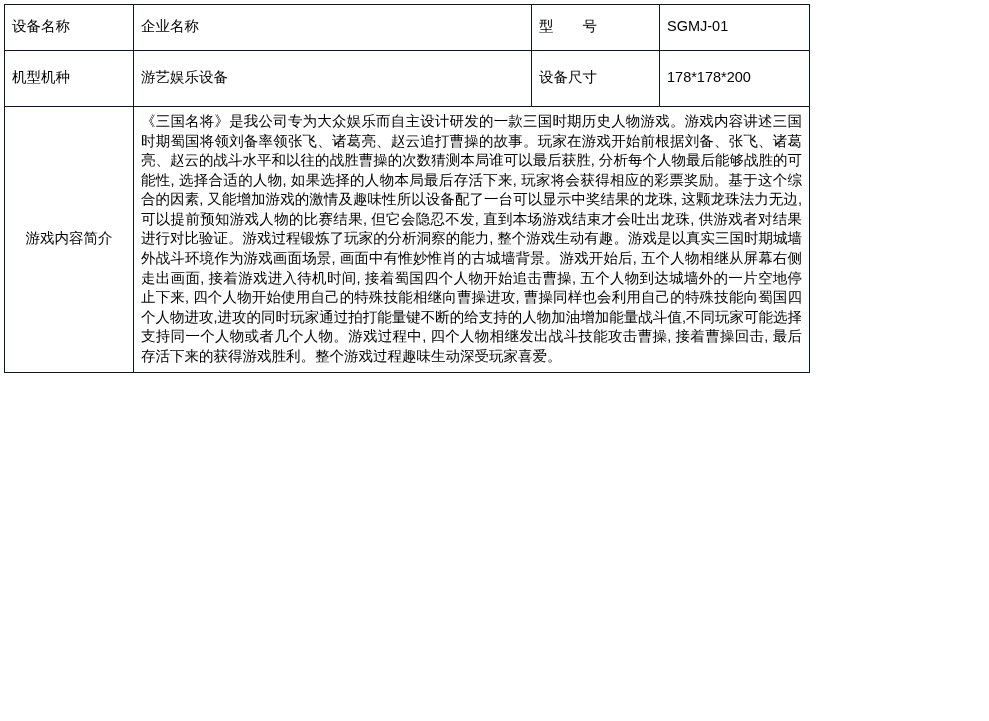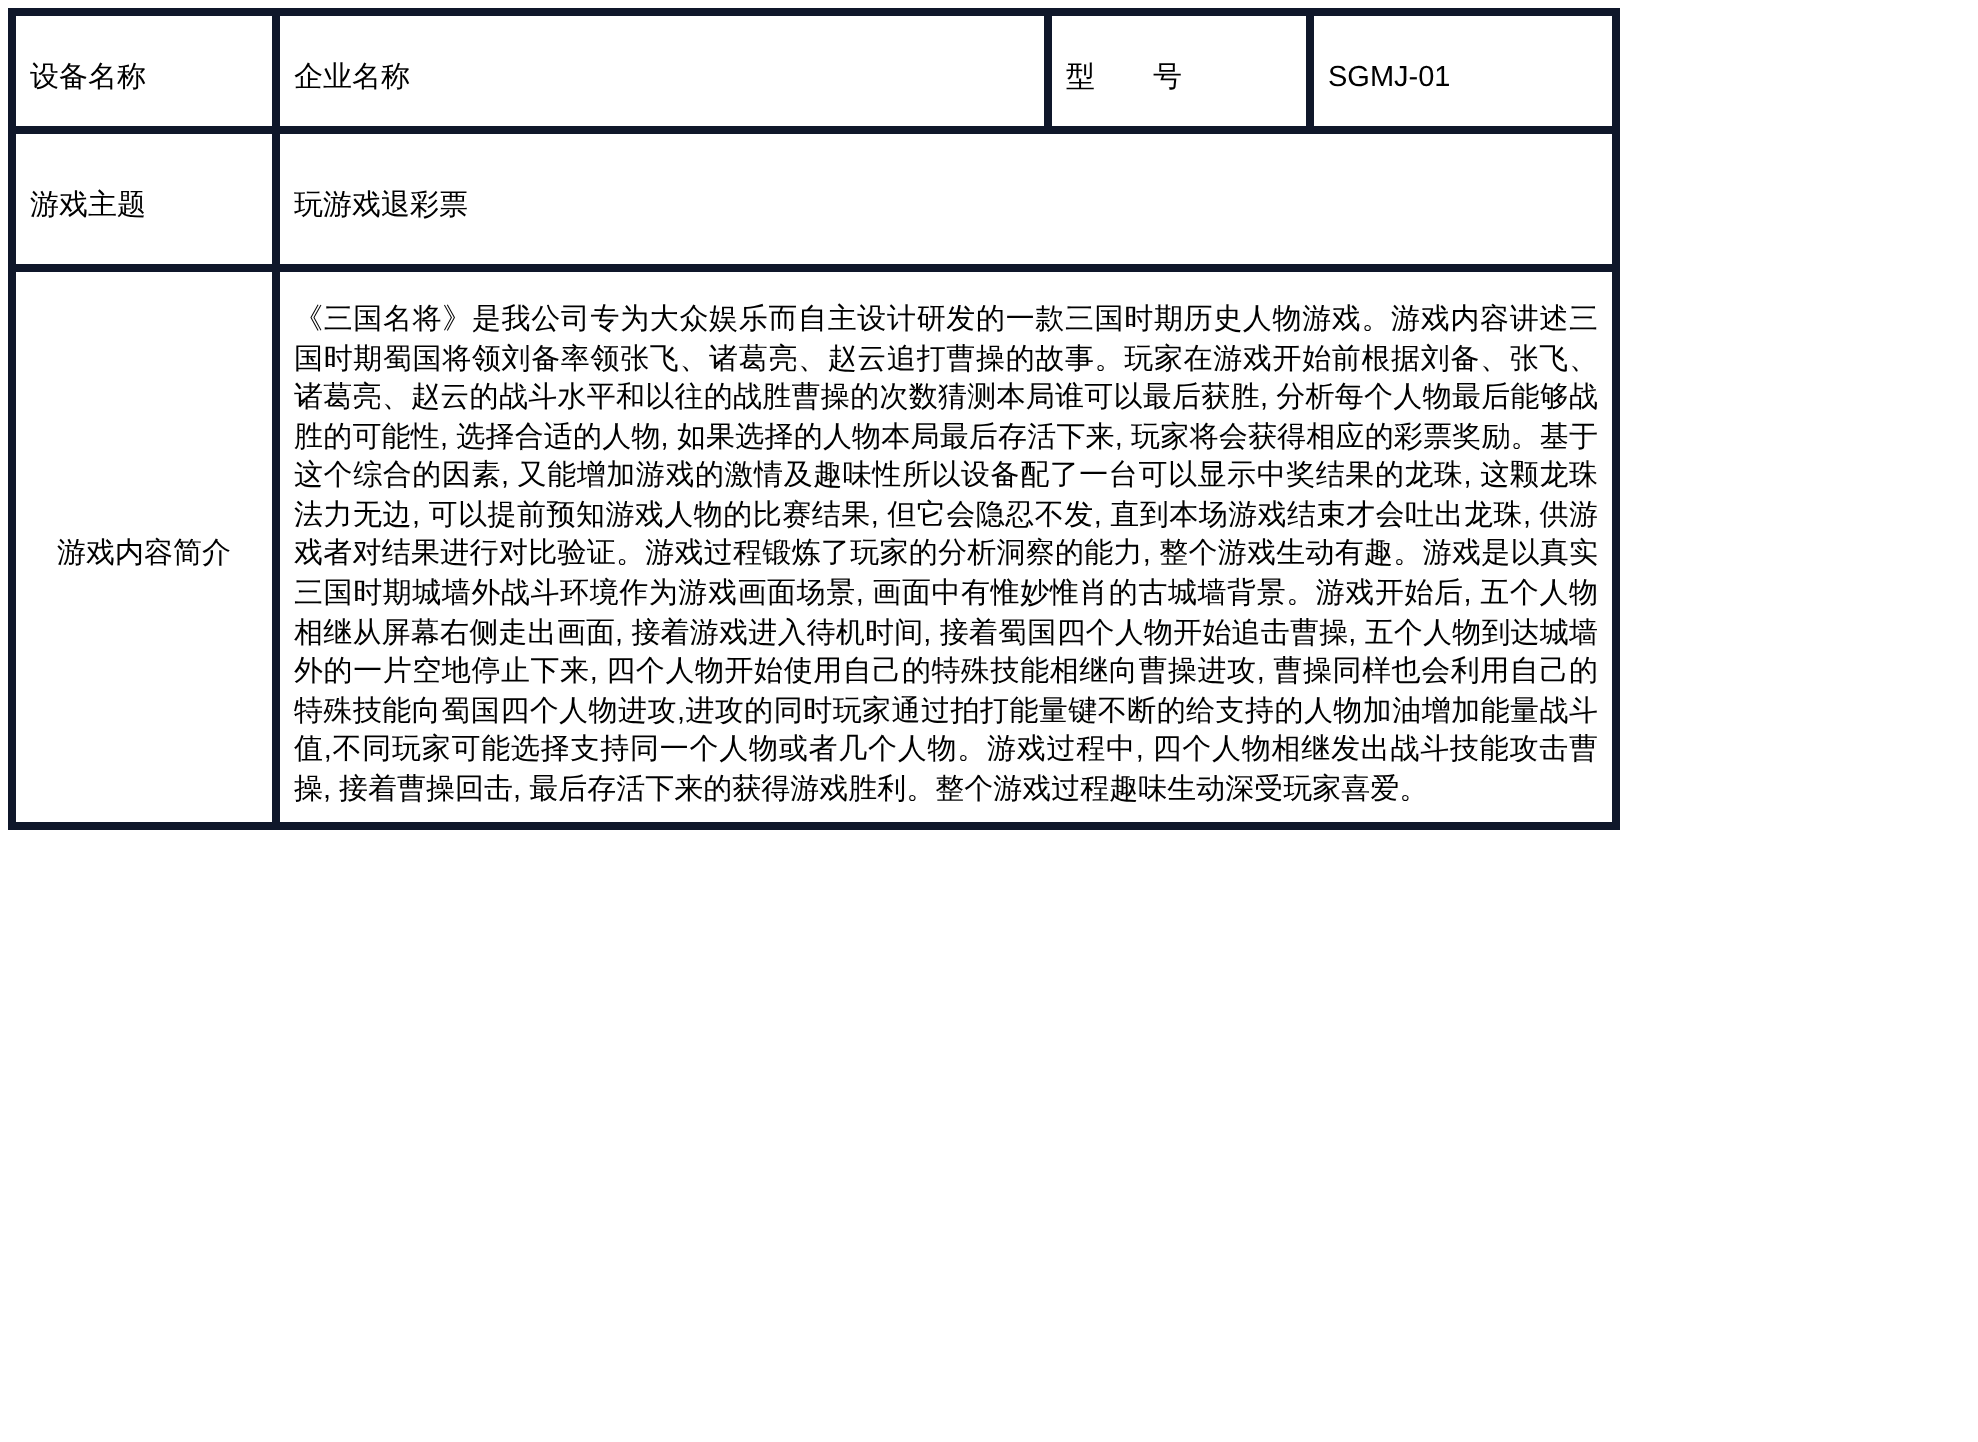--- a/index.html
+++ b/index.html
@@ -20,25 +20,25 @@
     box-sizing: border-box;
     padding: 4px 0 0 2px;
   }
   table.spec {
     border-collapse: collapse;
     width: 806px;
     table-layout: fixed;
     margin-left: 2px;
   }
   table.spec td {
-    border: 4px solid #0f172a;
+    border: 1px solid #0f172a;
     vertical-align: middle;
     font-size: 14.5px;
     line-height: 1.35;
-    padding: 15px 7px 6px 7px;
+    padding: 5px 7px 6px 7px;
   }
   td.label {
     width: 114px;
   }
   td.value-wide {
   }
   td.label2 {
     width: 113px;
   }
   td.value2 {
@@ -68,23 +68,25 @@
 
 <div class="sheet">
   <table class="spec">
     <tbody>
       <tr class="row-h1">
         <td class="label">设备名称</td>
         <td class="value-wide">企业名称</td>
         <td class="label2">型　　号</td>
         <td class="value2">SGMJ-01</td>
       </tr>
-      <tr class="row-h5">
-        <td class="label">游戏主题</td>
-        <td class="value-wide" colspan="3">玩游戏退彩票</td>
+      <tr class="row-h2">
+        <td class="label">机型机种</td>
+        <td class="value-wide">游艺娱乐设备</td>
+        <td class="label2">设备尺寸</td>
+        <td class="value2">178*178*200</td>
       </tr>
       <tr>
         <td class="label desc-label">游戏内容简介</td>
         <td class="desc-body" colspan="3">《三国名将》是我公司专为大众娱乐而自主设计研发的一款三国时期历史人物游戏。游戏内容讲述三国时期蜀国将领刘备率领张飞、诸葛亮、赵云追打曹操的故事。玩家在游戏开始前根据刘备、张飞、诸葛亮、赵云的战斗水平和以往的战胜曹操的次数猜测本局谁可以最后获胜, 分析每个人物最后能够战胜的可能性, 选择合适的人物, 如果选择的人物本局最后存活下来, 玩家将会获得相应的彩票奖励。基于这个综合的因素, 又能增加游戏的激情及趣味性所以设备配了一台可以显示中奖结果的龙珠, 这颗龙珠法力无边, 可以提前预知游戏人物的比赛结果, 但它会隐忍不发, 直到本场游戏结束才会吐出龙珠, 供游戏者对结果进行对比验证。游戏过程锻炼了玩家的分析洞察的能力, 整个游戏生动有趣。游戏是以真实三国时期城墙外战斗环境作为游戏画面场景, 画面中有惟妙惟肖的古城墙背景。游戏开始后, 五个人物相继从屏幕右侧走出画面, 接着游戏进入待机时间, 接着蜀国四个人物开始追击曹操, 五个人物到达城墙外的一片空地停止下来, 四个人物开始使用自己的特殊技能相继向曹操进攻, 曹操同样也会利用自己的特殊技能向蜀国四个人物进攻,进攻的同时玩家通过拍打能量键不断的给支持的人物加油增加能量战斗值,不同玩家可能选择支持同一个人物或者几个人物。游戏过程中, 四个人物相继发出战斗技能攻击曹操, 接着曹操回击, 最后存活下来的获得游戏胜利。整个游戏过程趣味生动深受玩家喜爱。</td>
       </tr>
     </tbody>
   </table>
 </div>
 
 </body></html>

